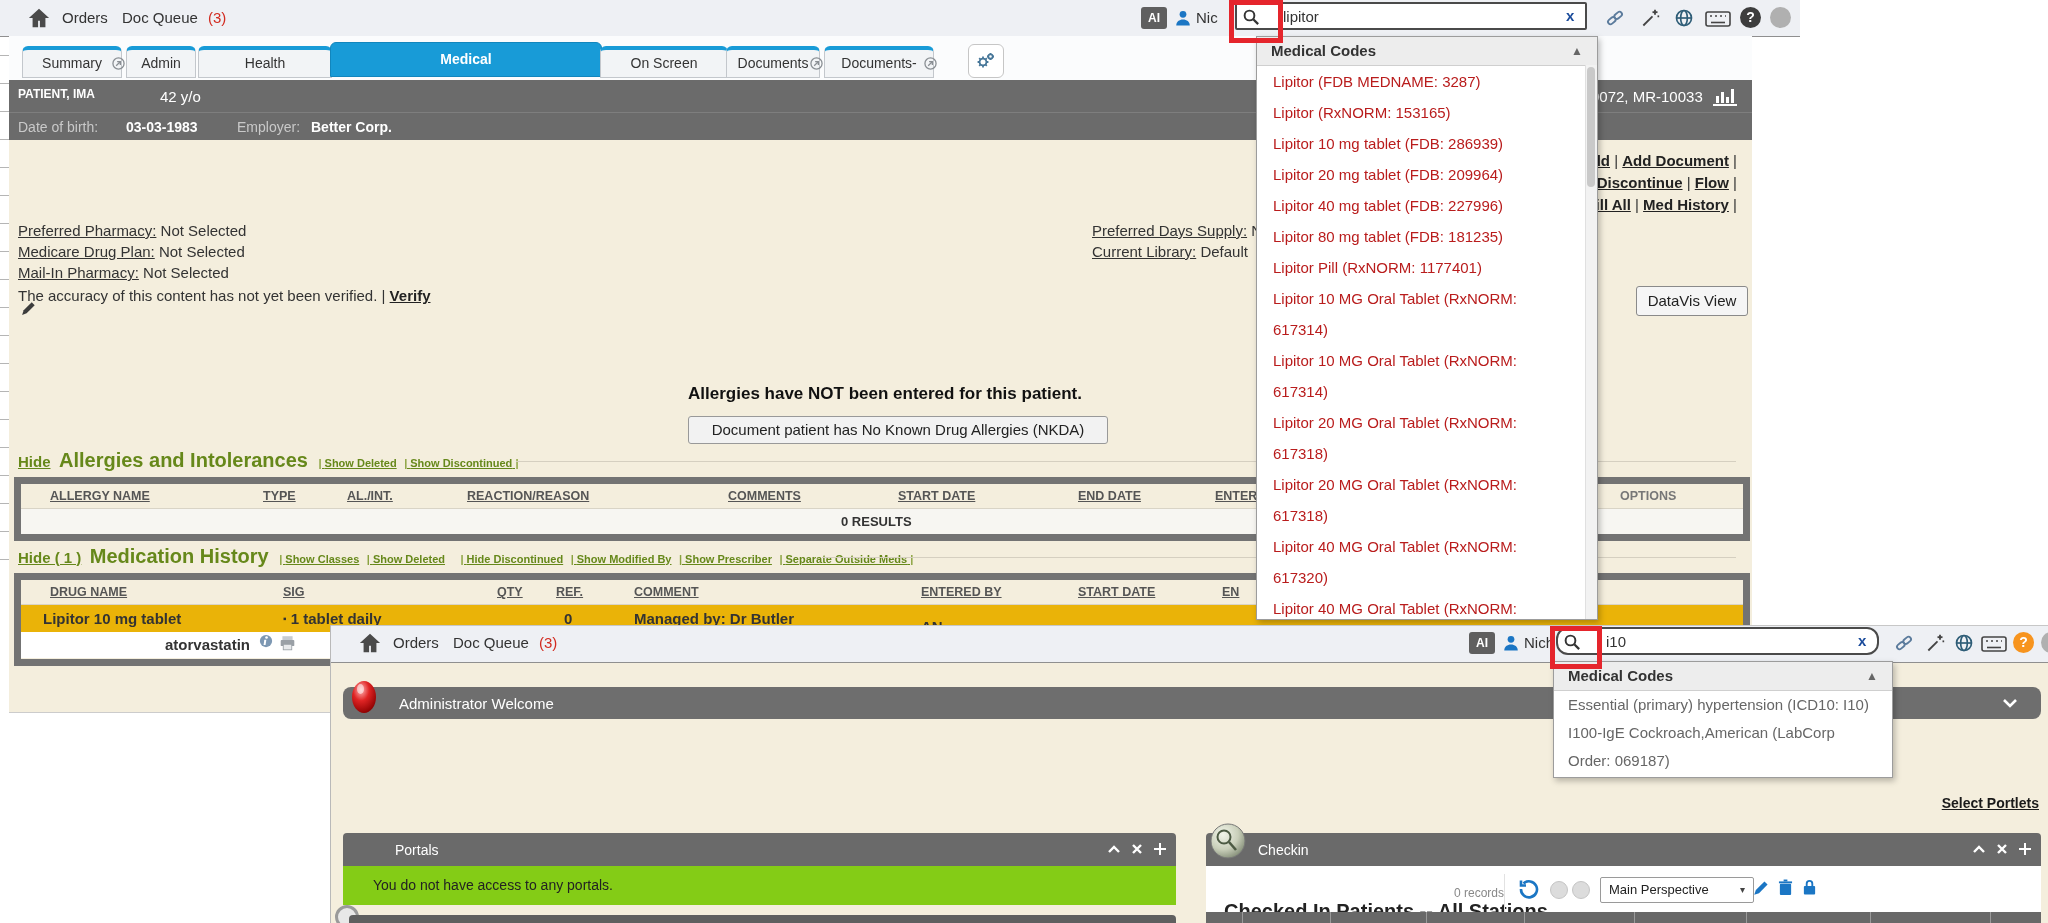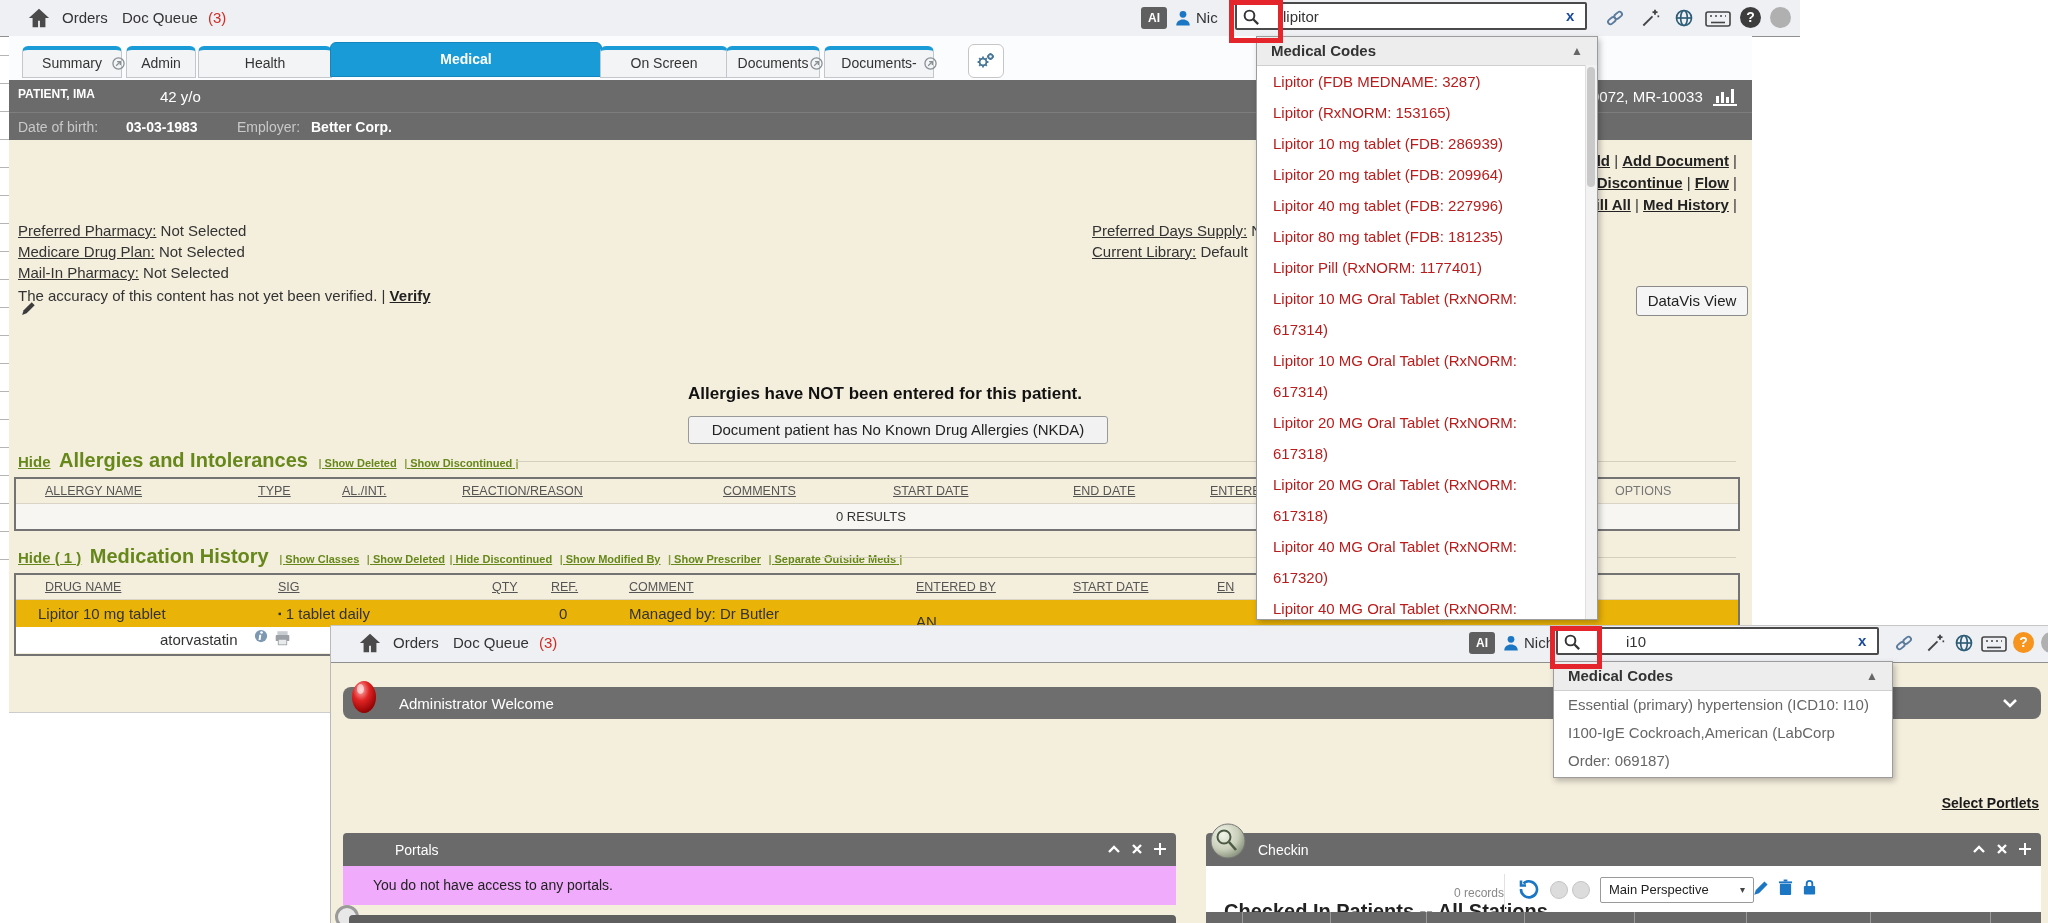--- a/index.html
+++ b/index.html
@@ -28,21 +28,21 @@
   .glabel{color:#c9c9c9;}
   .beige{background:#f4eedd;}
   .hide-link{color:#66881a;font-weight:bold;text-decoration:underline;font-size:15px;}
   .sec-title{color:#66881a;font-weight:bold;font-size:20px;}
   .slink{color:#66881a;font-weight:bold;text-decoration:underline;font-size:11px;}
   .slink::before{content:"| ";text-decoration:none;color:#8aa23f;}
   .pipe-end::after{content:" |";color:#8aa23f;font-size:11px;font-weight:bold;}
   .ulabel{text-decoration:underline;}
   .blink{font-weight:bold;text-decoration:underline;color:#222;}
   .col-h{font-size:12.5px;color:#555;text-decoration:underline;letter-spacing:0;}
-  .tbl-border{border:2px solid #737373;}
+  .tbl-border{border:7px solid #737373;font-weight:bold;}
   .dd{background:#fff;border:1px solid #9c9c9c;box-shadow:2px 3px 6px rgba(0,0,0,.25);overflow:hidden;}
   .dd-head{background:#ededed;border-bottom:1px solid #cfcfcf;font-weight:bold;
     font-size:15px;color:#333;line-height:28px;padding:0 14px;}
   .dd-item{font-size:15px;color:#b91c1c;line-height:31px;padding:0 16px;}
   .dd2-item{font-size:15px;color:#666;line-height:28px;padding:0 14px;}
   .tri{float:right;color:#666;font-size:12px;}
   .btn{background:#f5f5f5;border:1px solid #8a8a8a;border-radius:3px;font-size:15px;
     color:#222;text-align:center;}
   .portlet-h{background:#6a6a6a;border-radius:4px 4px 0 0;color:#fff;font-size:14px;}
   .dcirc{width:16px;height:16px;border-radius:50%;background:#dcdcdc;border:1px solid #c5c5c5;}
@@ -244,21 +244,21 @@
     <div class="abs" style="left:0;top:25px;width:100%;height:25px;background:#f7f6f2;">
       <span class="abs" style="left:820px;top:5px;font-size:13px;color:#333;">0 RESULTS</span>
     </div>
   </div>
 
   <div class="abs nowrap" style="left:18px;top:545px;">
     <span class="hide-link">Hide ( 1 )</span>
     <span class="sec-title" style="margin-left:4px;">Medication History</span>
     <span class="slink" style="margin-left:6px;">Show Classes</span>
     <span class="slink" style="margin-left:3px;">Show Deleted</span>
-    <span class="slink" style="margin-left:0;">Hide Discontinued</span>
+    <span class="slink" style="margin-left:11px;">Hide Discontinued</span>
     <span class="slink" style="margin-left:3px;">Show Modified By</span>
     <span class="slink" style="margin-left:3px;">Show Prescriber</span>
     <span class="slink pipe-end" style="margin-left:3px;">Separate Outside Meds</span>
   </div>
   <div class="abs" style="left:822px;top:557px;width:914px;height:1px;background:#d5cfc0;"></div>
   <div class="abs tbl-border" style="left:14px;top:573px;width:1722px;height:79px;">
     <div class="abs" style="left:0;top:0;width:100%;height:24px;border-bottom:1px solid #d9d4c6;">
       <span class="abs col-h" style="left:29px;top:5px;text-align:right;">DRUG NAME</span>
       <span class="abs col-h" style="left:262px;top:5px;">SIG</span>
       <span class="abs col-h" style="left:476px;top:5px;">QTY</span>
@@ -333,21 +333,21 @@
     <div class="abs navtxt" style="left:122px;top:9px;">Doc Queue</div>
     <div class="abs navtxt red" style="left:208px;top:9px;">(3)</div>
     <div class="abs ai-badge" style="left:1138px;top:7px;">AI</div>
     <div class="abs" style="left:1171px;top:8px;width:18px;height:20px;">
       <svg viewBox="0 0 24 24" width="18" height="20" fill="#1b76c4">
           <circle cx="12" cy="7" r="4.5"></circle>
           <path d="M3 22c0-5 4-8 9-8s9 3 9 8z"></path>
         </svg>
     </div>
     <div class="abs navtxt" style="left:1193px;top:9px;">Nich</div>
-    <div class="abs searchbox" style="left:1225px;top:2px;width:323px;padding-left:68px;box-sizing:border-box;">
+    <div class="abs searchbox" style="left:1225px;top:2px;width:323px;padding-left:48px;box-sizing:border-box;border-radius:12px;">
       <span>i10</span>
     </div>
     <div class="abs" style="left:1232px;top:8px;width:18px;height:18px;">
       <svg viewBox="0 0 24 24" width="18" height="18">
           <circle cx="10" cy="10" r="6.5" fill="none" stroke="#333" stroke-width="2.6"></circle>
           <line x1="15" y1="15" x2="21.5" y2="21.5" stroke="#333" stroke-width="3"></line>
         </svg>
     </div>
     <div class="abs clear-x" style="left:1527px;top:7px;">x</div>
     <div class="abs" style="left:1562px;top:8px;width:22px;height:20px;">
@@ -421,21 +421,21 @@
           <svg viewBox="0 0 10 10" width="10" height="10" stroke="#fff" stroke-width="2.4">
             <path d="M1 1l8 8M9 1 1 9"></path>
           </svg>
         </span>
       <span class="abs" style="right:10px;top:10px;">
           <svg viewBox="0 0 12 12" width="12" height="12" stroke="#fff" stroke-width="2">
             <path d="M6 0v12M0 6h12"></path>
           </svg>
         </span>
     </div>
-    <div class="abs" style="left:12px;top:241px;width:833px;height:39px;background:#f0abfc;">
+    <div class="abs" style="left:12px;top:241px;width:833px;height:39px;background:#84cc16;">
       <span class="abs" style="left:30px;top:11px;font-size:14px;color:#222;">You do not have access to any portals.</span>
     </div>
 
     <div class="abs" style="left:4px;top:280px;width:18px;height:18px;border-radius:50%;border:3px solid #9a9a9a;background:#e8e8e8;"></div>
     <div class="abs" style="left:18px;top:290px;width:827px;height:8px;background:#5f5f5f;border-radius:4px 4px 0 0;"></div>
 
     <div class="abs portlet-h" style="left:875px;top:208px;width:835px;height:33px;text-align:center;">
       <span class="abs" style="left:2px;top:-12px;">
         <svg viewBox="0 0 40 40" width="40" height="40">
             <defs>

